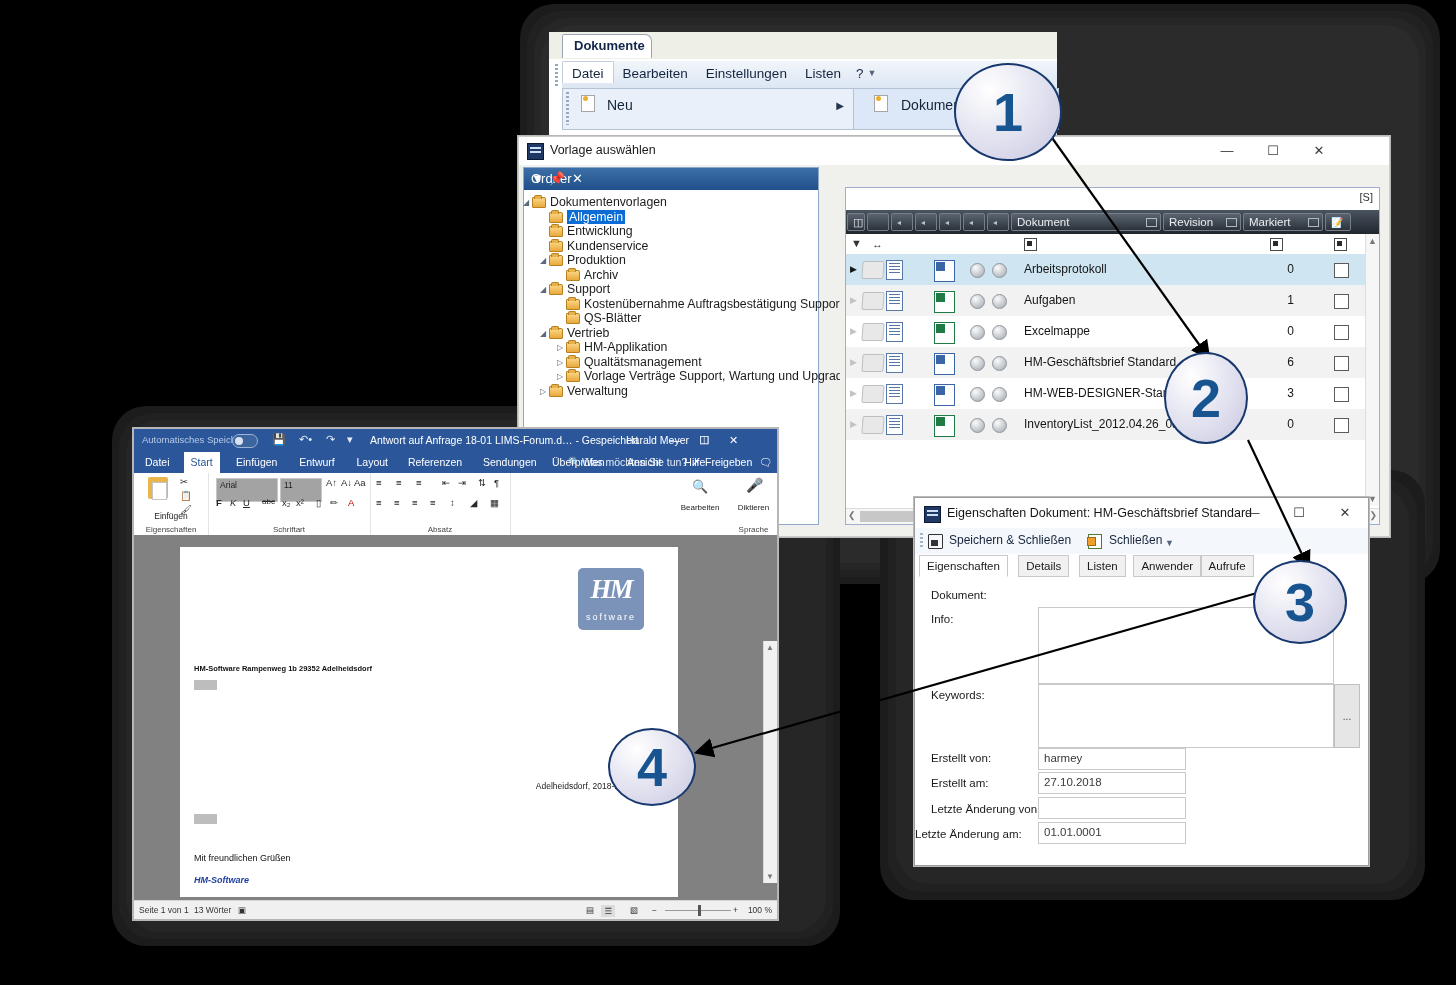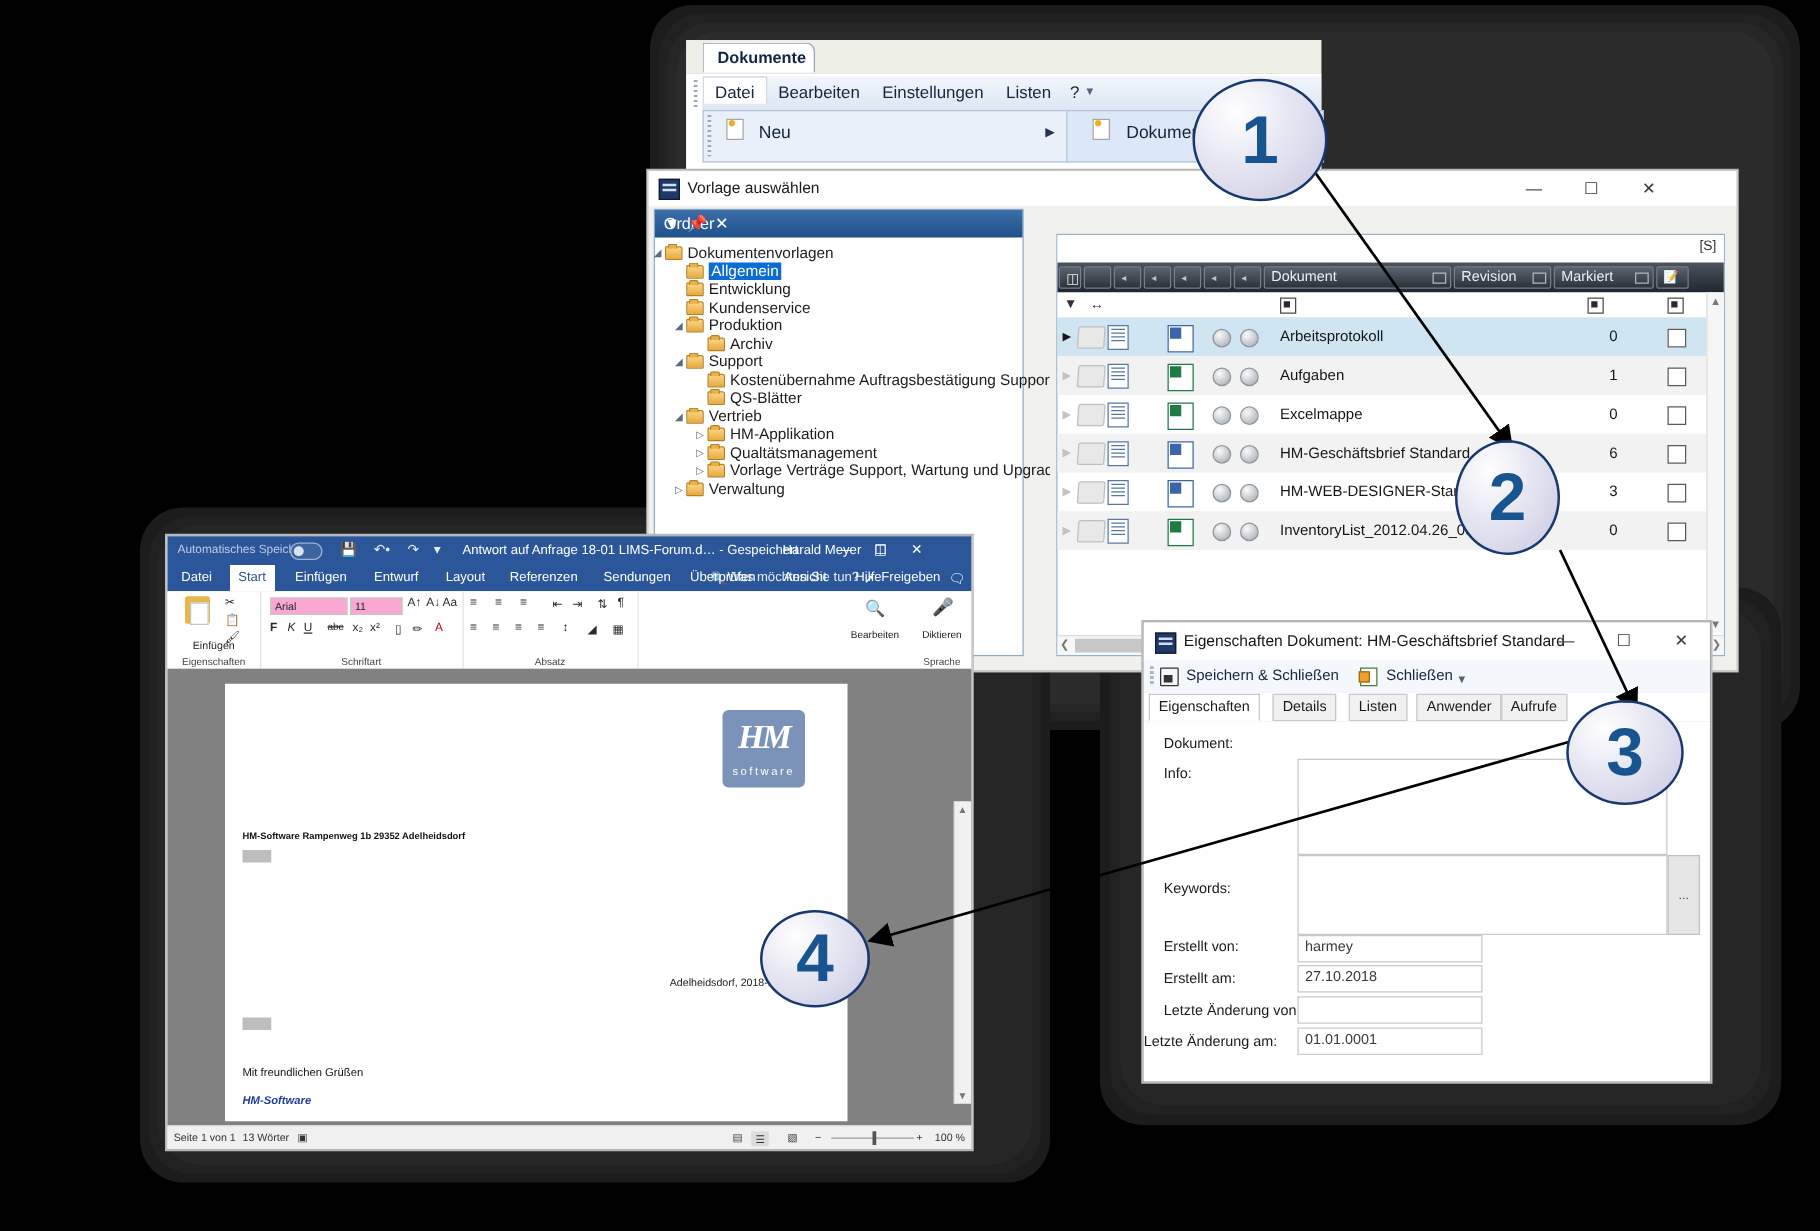--- a/index.html
+++ b/index.html
@@ -137,21 +137,21 @@
   .wTitle .user{position:absolute;left:492px;top:5px;font-size:10.5px;color:#fff;}
   .wTitle .wc{position:absolute;top:0;width:29px;height:23px;text-align:center;line-height:23px;font-size:11px;color:#fff;}
   .wTabs{position:absolute;left:0;top:23px;right:0;height:21px;background:#2b579a;}
   .wTabs .t{position:absolute;top:0;height:21px;padding:4px 7px 0 7px;font-size:10.5px;color:#fff;box-sizing:border-box;}
   .wTabs .t.active{background:#fff;color:#2b579a;}
   .wTabs .srch{position:absolute;top:4px;font-size:10.5px;color:#e4ebf5;}
   .wTabs .share{position:absolute;top:4px;font-size:10.5px;color:#fff;}
   .ribbon{position:absolute;left:0;top:44px;right:0;height:62px;background:#fff;border-bottom:1px solid #d2d2d2;}
   .rgrp{position:absolute;top:0;height:62px;border-right:1px solid #e3e3e3;}
   .rgrp .gname{position:absolute;bottom:1px;width:100%;text-align:center;font-size:8px;color:#444;}
-  .fontbox{position:absolute;height:14px;border:1px solid #c6c6c6;background:#f9a8d4;font-size:8.5px;
+  .fontbox{position:absolute;height:24px;border:1px solid #c6c6c6;background:#a3a3a3;font-size:8.5px;
         color:#222;padding:1px 3px 0 3px;box-sizing:border-box;}
   .fbtn{position:absolute;font-size:9.5px;color:#2a2a2a;}
   .stylecard{position:absolute;top:4px;width:45px;height:44px;border:1px solid #e6e6e6;background:#fff;text-align:center;}
   .stylecard .big{display:block;margin-top:4px;font-size:15px;font-weight:bold;color:#2b579a;font-family:"Liberation Serif",serif;}
   .stylecard .sub{display:block;font-size:6.5px;color:#333;margin-top:4px;}
   .docpane{position:absolute;left:0;top:106px;right:0;bottom:18px;background:#818181;overflow:hidden;}
   .page{position:absolute;left:46px;top:12px;width:498px;height:350px;background:#fff;}
   .page .logo{position:absolute;right:34px;top:21px;width:66px;height:62px;background:#7b93b8;border-radius:5px;}
   .page .logo .hm{position:absolute;left:0;right:0;top:6px;text-align:center;font-size:27px;color:#fff;
         font-family:"Liberation Serif",serif;font-style:italic;font-weight:bold;letter-spacing:-2px;}
@@ -672,21 +672,21 @@
         <span class="tb on" style="left: 4px;">Eigenschaften</span>
         <span class="tb" style="left: 103.2px;">Details</span>
         <span class="tb" style="left: 164px;">Listen</span>
         <span class="tb" style="left: 218.4px;">Anwender</span>
         <span class="tb" style="left: 285.6px;">Aufrufe</span>
       </div>
     <div class="form">
       <div class="flab" style="left:16px;top:12px;">Dokument:</div>
       <div class="flab" style="left:16px;top:36px;">Info:</div>
       <div class="finp" style="left:123px;top:30px;width:296px;height:77px;"></div>
-      <div class="flab" style="left:16px;top:128px;">Keywords:</div>
+      <div class="flab" style="left:16px;top:112px;">Keywords:</div>
       <div class="finp" style="left:123px;top:107px;width:296px;height:64px;"></div>
       <div class="kwbtn" style="left:419px;top:107px;width:26px;height:64px;line-height:64px;">...</div>
       <div class="flab" style="left:16px;top:175px;">Erstellt von:</div>
       <div class="finp" style="left:123px;top:171px;width:148px;height:22px;">harmey</div>
       <div class="flab" style="left:16px;top:200px;">Erstellt am:</div>
       <div class="finp" style="left:123px;top:195px;width:148px;height:22px;">27.10.2018</div>
       <div class="flab" style="left:16px;top:226px;">Letzte Änderung von:</div>
       <div class="finp" style="left:123px;top:220px;width:148px;height:22px;"></div>
       <div class="flab" style="left:0;top:251px;">Letzte Änderung am:</div>
       <div class="finp" style="left:123px;top:245px;width:148px;height:22px;">01.01.0001</div>

